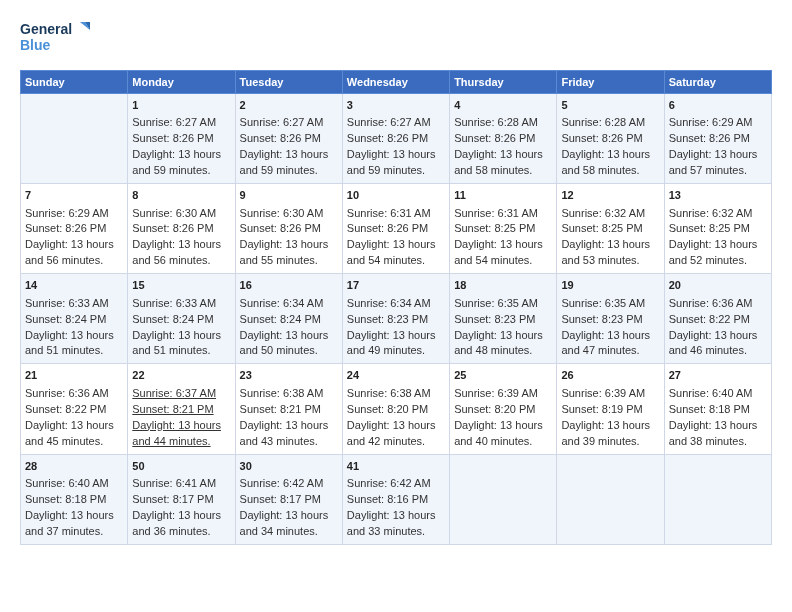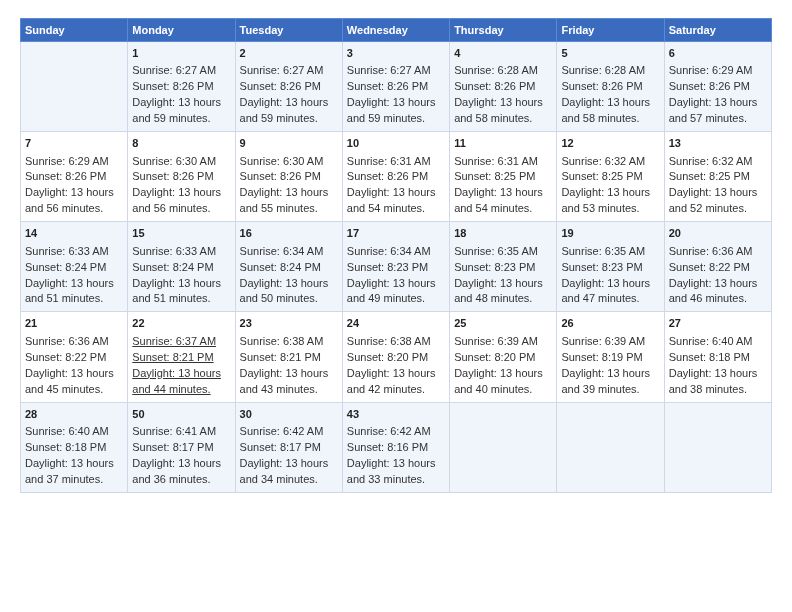--- a/index.html
+++ b/index.html
@@ -84,20 +84,34 @@
       font-size: 11px;
       color: #333;
       line-height: 1.45;
       text-align: center;
     }
   </style>
 </head>
 <body>
 
 <div class="page">
+  <div class="header">
+    <div class="logo">
+  <svg width="70" height="42" viewBox="0 0 70 42">
+    <text x="0" y="16" font-size="14" font-weight="bold" fill="#1a3a5c" font-family="Arial">General</text>
+    <text x="0" y="32" font-size="14" font-weight="bold" fill="#4a90d9" font-family="Arial">Blue</text>
+    <polygon points="60,4 70,12 65,4" fill="#4a90d9"></polygon>
+    <polygon points="65,4 70,12 70,4" fill="#2a6ab0"></polygon>
+  </svg>
+</div>
+    <div class="title-block">
+      <div class="main-title"></div>
+      <div class="subtitle"></div>
+    </div>
+  </div>
 
   <table>
     <thead>
       <tr>
       <th>Sunday</th>
           <th>Monday</th>
           <th>Tuesday</th>
           <th>Wednesday</th>
           <th>Thursday</th>
           <th>Friday</th>
@@ -228,21 +242,21 @@
 Daylight: 13 hours
 and 37 minutes.</span></td>
           <td><span class="date-num">50</span><span class="cell-info" style="white-space: pre-line;">Sunrise: 6:41 AM
 Sunset: 8:17 PM
 Daylight: 13 hours
 and 36 minutes.</span></td>
           <td><span class="date-num">30</span><span class="cell-info" style="white-space: pre-line;">Sunrise: 6:42 AM
 Sunset: 8:17 PM
 Daylight: 13 hours
 and 34 minutes.</span></td>
-          <td><span class="date-num">43</span><span class="cell-info" style="white-space: pre-line;">Sunrise: 6:42 AM
+          <td><span class="date-num">41</span><span class="cell-info" style="white-space: pre-line;">Sunrise: 6:42 AM
 Sunset: 8:16 PM
 Daylight: 13 hours
 and 33 minutes.</span></td>
           <td></td>
           <td></td>
           <td></td>
         </tr>
       </tbody>
   </table>
 </div>

